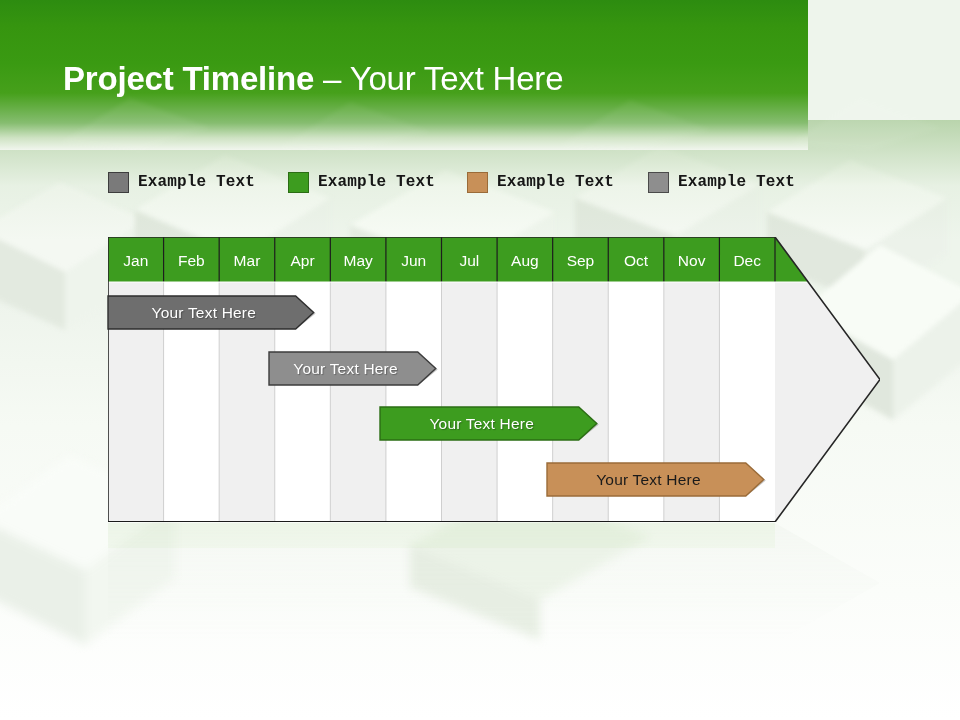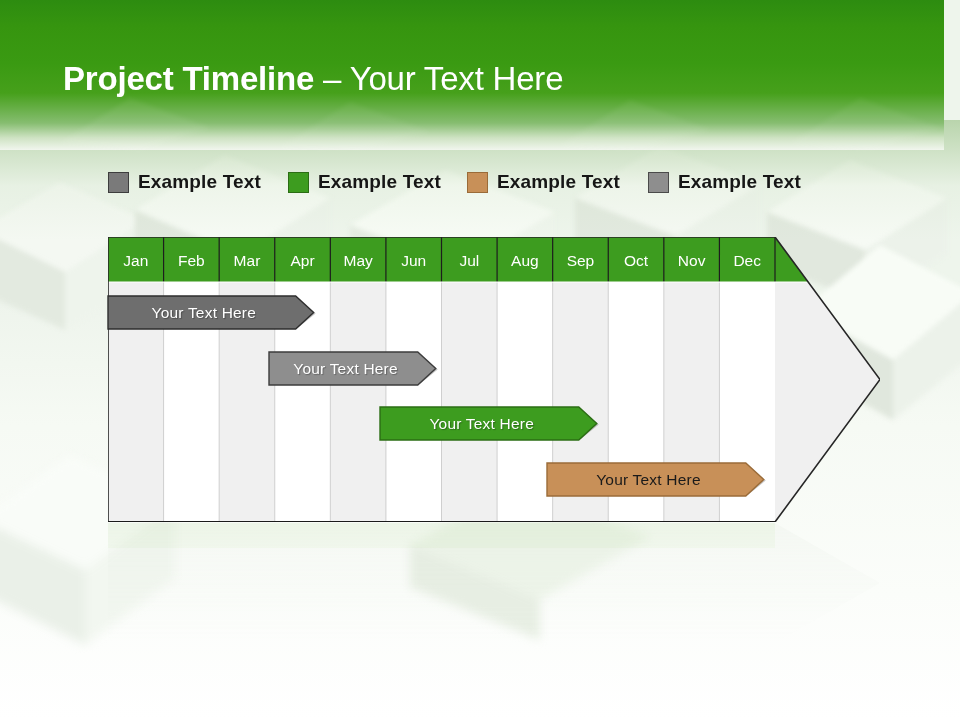--- a/index.html
+++ b/index.html
@@ -47,21 +47,21 @@
   .bg-green-haze {
     position: absolute;
     left: 0; right: 0; top: 120px; height: 120px;
     background: linear-gradient(180deg, rgba(142,186,120,0.55) 0%, rgba(200,222,188,0.18) 55%, rgba(255,255,255,0) 100%);
   }
 
   
   .header {
     position: absolute;
     left: 0; top: 0;
-    width: 944px;
+    width: 808px;
     height: 150px;
     background: linear-gradient(180deg,
         #2d8c10 0%,
         #36950f 18%,
         #3a9a12 42%,
         #46a01b 62%,
         #86bd70 82%,
         #cfe3c4 92%,
         #f1f6ee 100%);
   }
@@ -103,24 +103,25 @@
   }
   .legend-swatch {
     width: 21px;
     height: 21px;
     border: 1px solid #3d3d3d;
     box-sizing: border-box;
     margin-right: 9px;
     flex: none;
   }
   .legend-label {
-    font-size: 19px;
+    font-size: 16px;
     font-weight: bold;
     color: #161616;
     letter-spacing: 0.15px;
+    font-family: Liberation Mono, monospace;
   }
 
   
   .chart {
     position: absolute;
     left: 108px;
     top: 237px;
     width: 772px;
     height: 249px;
   }

